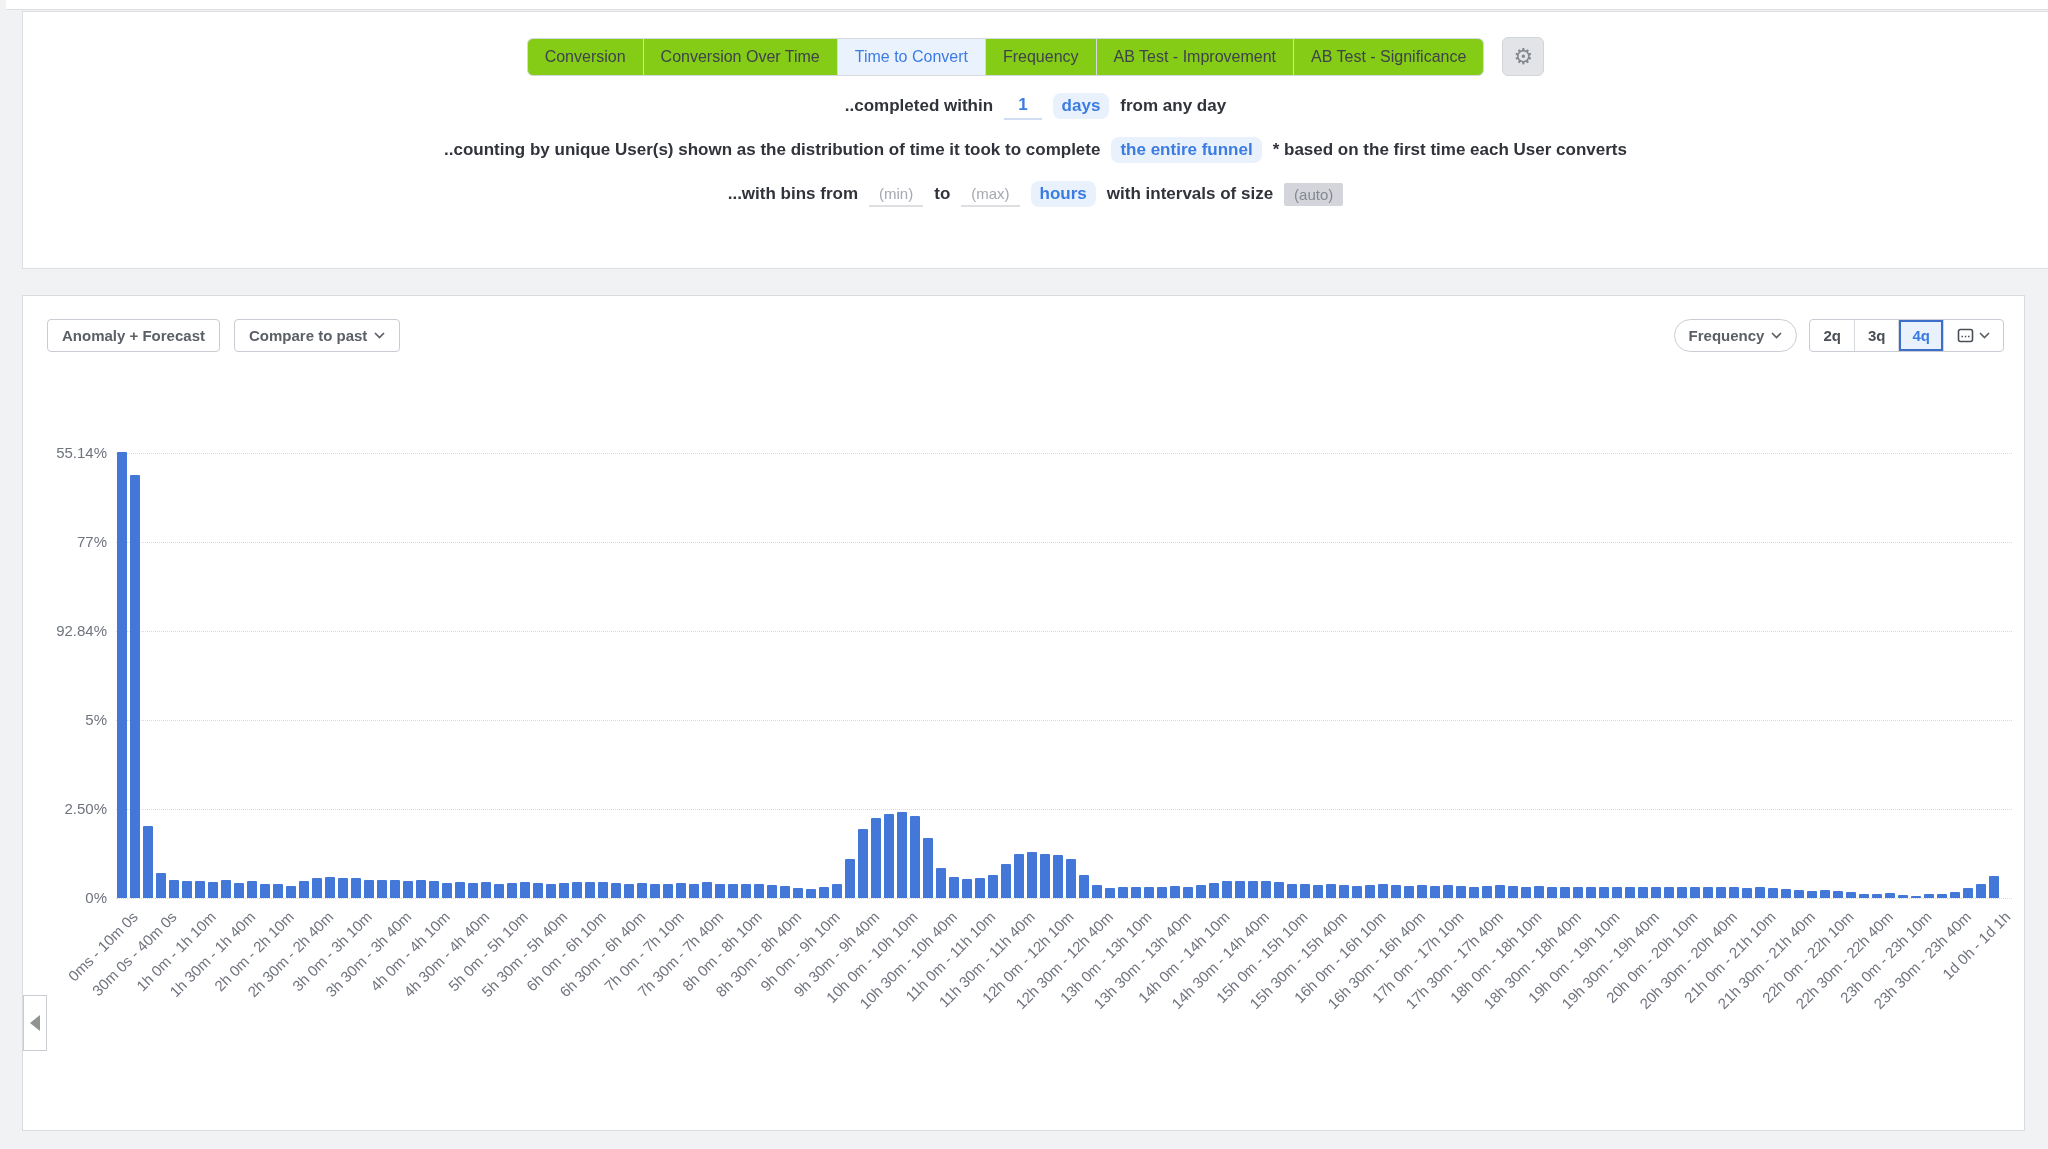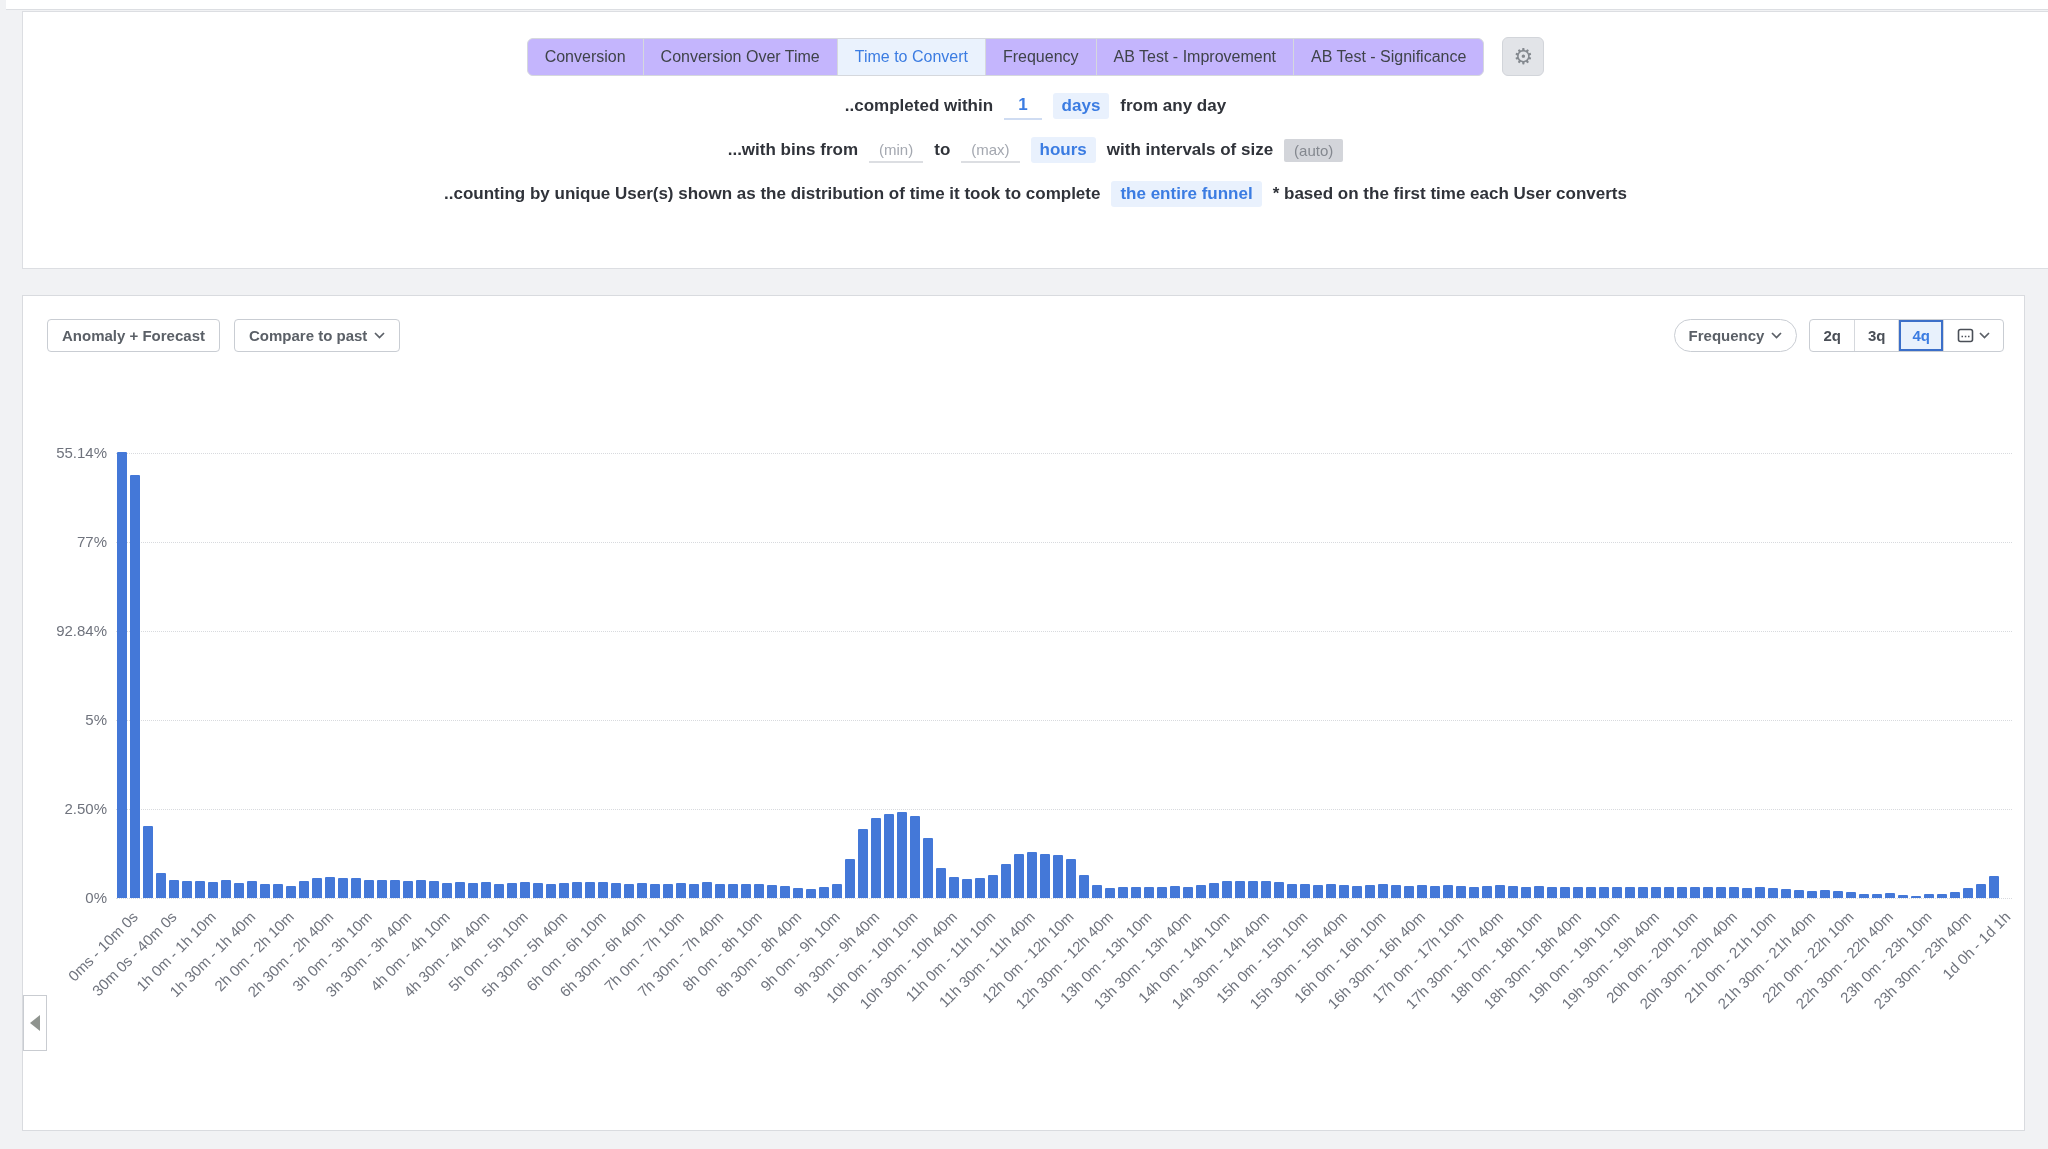--- a/index.html
+++ b/index.html
@@ -13,38 +13,38 @@
   .top-strip {
     position:absolute; left:6px; top:0; width:2042px; height:10px;
     background:#ffffff; border-bottom:1px solid #dcdee2;
   }
   
   .query-panel {
     position:absolute; left:22px; top:11px; width:2026px; height:258px;
     background:#ffffff; border:1px solid #dcdee2; border-right:none;
   }
   .tabs-row { display:flex; justify-content:center; align-items:center; gap:18px; margin-top:25px; }
-  .tab-group { display:flex; border:1px solid #d5d8dd; border-radius:6px; overflow:hidden; background:#c4b5fd; }
+  .tab-group { display:flex; border:1px solid #d5d8dd; border-radius:6px; overflow:hidden; background:#84cc16; }
   .tab {
     padding:9px 17px; font-size:16px; color:#3f434a; border-right:1px solid #d5d8dd;
     cursor:pointer; white-space:nowrap;
   }
   .tab:last-child { border-right:none;text-align:right; }
   .tab.selected { color:#3b7ce2; background:#eaf2fd; }
   .gear-btn {
     width:42px; height:39px; background:#e2e4e8; border:1px solid #d2d5da; border-radius:6px;
     display:flex; align-items:center; justify-content:center; color:#84898f; font-size:22px; cursor:pointer;
   }
   .q-row {
     display:flex; justify-content:center; align-items:center; gap:11px;
     font-size:17px; font-weight:700; color:#30333a; margin-top:16px; height:28px;
   }
   .q-row:first-of-type { margin-top:15px; }
   .chip-blue {
-    color:#3b7ce2; background:#e9f1fd; padding:3px 9px; border-radius:3px; font-weight:700; cursor:pointer;
+    color:#3b7ce2; background:#e9f1fd; padding:3px 9px; border-radius:8px; font-weight:700; cursor:pointer;
   }
   .value-underline {
     color:#3b7ce2; font-weight:700; padding:3px 14px; border-bottom:2px solid #cfdcf2; cursor:text;
   }
   .placeholder-chip {
     font-style:italic; font-weight:400; color:#9aa0ab; background:#eef1f9;
     padding:3px 10px; border-radius:3px; cursor:pointer;
   }
   .minmax {
     font-weight:400; color:#a4a8b0; padding:3px 10px; border-bottom:2px solid #dcdee2;
@@ -122,33 +122,33 @@
 
   <div class="q-row">
     <span>..completed within</span>
     <span class="value-underline">1</span>
     <span class="chip-blue">days</span>
     <span>from any day</span>
   </div>
 
 
   <div class="q-row">
+    <span>..counting by unique User(s) shown as the distribution of time it took to complete</span>
+    <span class="chip-blue">the entire funnel</span>
+    <span>* based on the first time each User converts</span>
+  </div>
+
+  <div class="q-row">
     <span>...with bins from</span>
     <span class="minmax">(min)</span>
     <span>to</span>
     <span class="minmax">(max)</span>
     <span class="chip-blue">hours</span>
     <span>with intervals of size</span>
     <span class="auto-chip">(auto)</span>
-  </div>
-
-  <div class="q-row">
-    <span>..counting by unique User(s) shown as the distribution of time it took to complete</span>
-    <span class="chip-blue">the entire funnel</span>
-    <span>* based on the first time each User converts</span>
   </div>
 </div>
 
 <div class="chart-panel">
 
   <div class="controls">
     <div class="btn">
       <span>Anomaly + Forecast</span>
     </div>
     <div class="btn">

